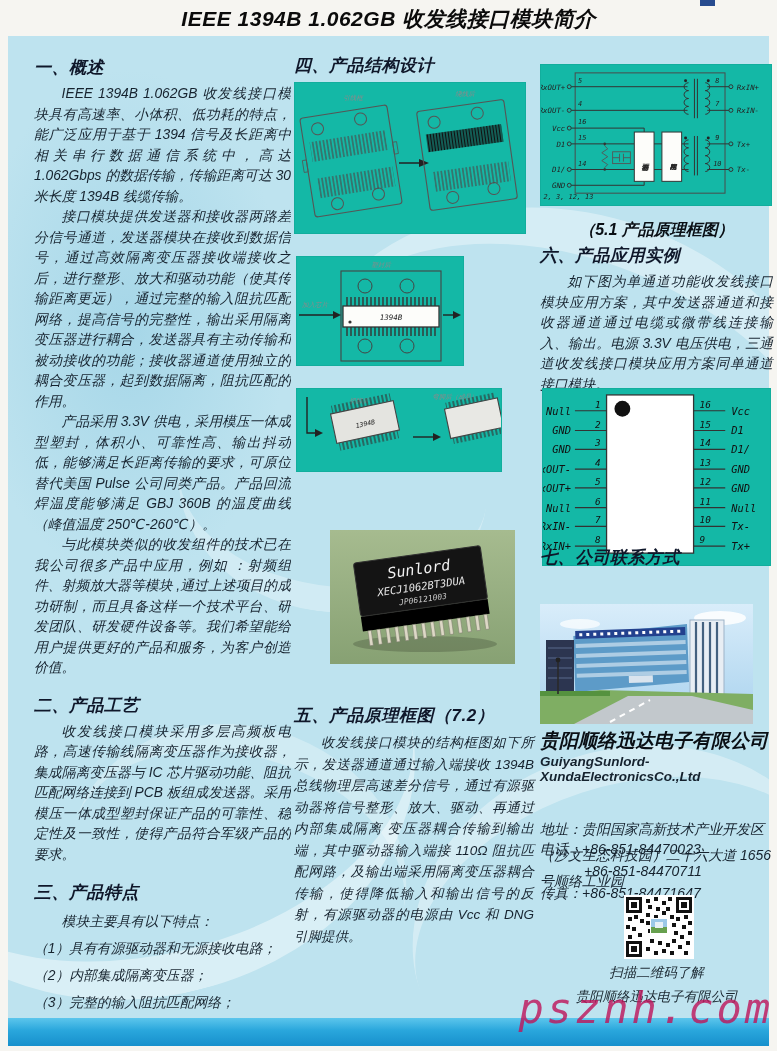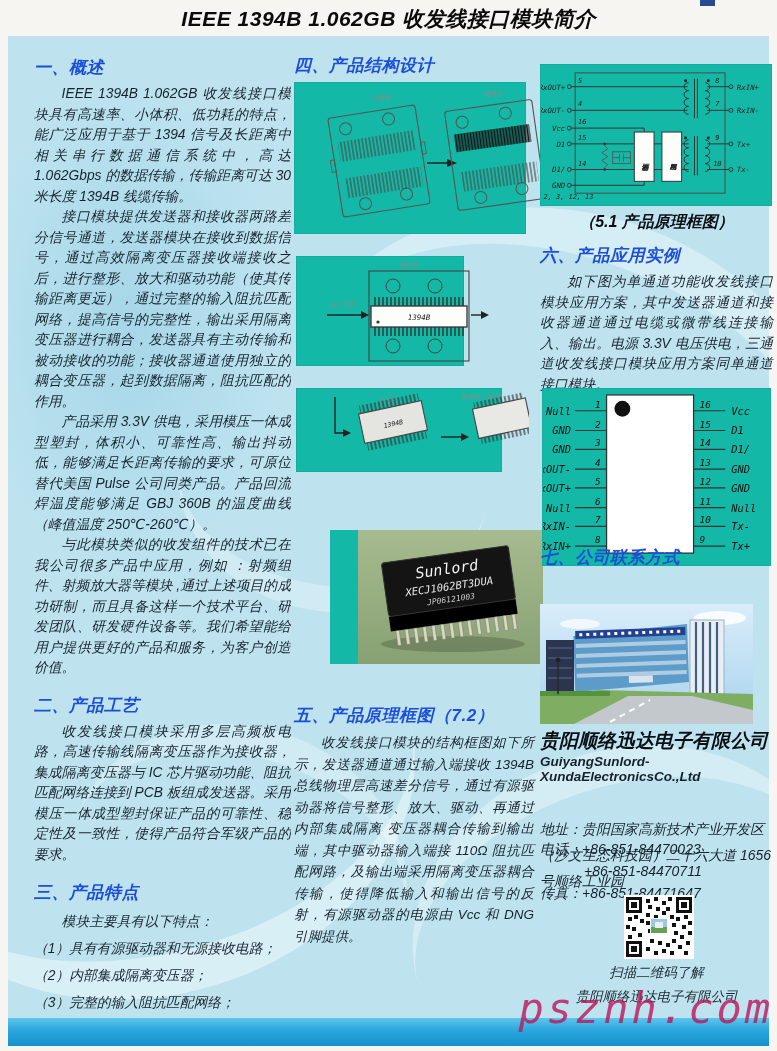--- a/index.html
+++ b/index.html
@@ -15,26 +15,26 @@
   .sw1{right:-90px;top:180px;width:580px;height:440px;border-top:46px solid rgba(255,255,255,.36);transform:rotate(24deg);}
   .sw2{left:-130px;bottom:50px;width:540px;height:380px;border-bottom:42px solid rgba(255,255,255,.42);transform:rotate(-14deg);}
   .sw3{right:-70px;bottom:-50px;width:430px;height:310px;border-top:36px solid rgba(255,255,255,.34);transform:rotate(-18deg);}
   .sw4{left:170px;top:320px;width:310px;height:230px;border-bottom:26px solid rgba(255,255,255,.30);transform:rotate(8deg);}
   .sw5{left:60px;top:690px;width:340px;height:260px;border-top:30px solid rgba(255,255,255,.28);transform:rotate(16deg);}
   .band{position:absolute;left:8px;top:1018px;width:761px;height:28px;z-index:4;
         background:linear-gradient(180deg,#5cc6ec 0%,#29a6dc 45%,#1790cc 100%);}
   .watermark{position:absolute;right:4px;top:984px;z-index:9;font-family:"DejaVu Sans Mono",monospace;
              font-size:42px;color:#be185d;letter-spacing:3px;opacity:.82;}
   .col{position:absolute;color:#17242f;z-index:3;}
-  .sec{font-size:17px;font-weight:bold;color:#1d4ed8;margin:0 0 5px 0;letter-spacing:.5px;}
+  .sec{font-size:17px;font-weight:bold;color:#0f172a;margin:0 0 5px 0;letter-spacing:.5px;}
   .body{font-size:13.8px;line-height:20.5px;text-align:justify;text-indent:2em;margin:0;color:#16232f;}
   .intro{font-size:13.8px;line-height:26px;text-indent:2em;margin:0;}
   .feat{font-size:13.8px;line-height:27px;margin:0;}
   .figbox{background:#14b8a6;border:1px solid rgba(0,0,0,.05);box-sizing:border-box;}
-  .col2 .figbox{display:block;padding-left:28px;}
+  .col2 .figbox{display:block;}
   .caption51{position:absolute;width:100%;text-align:center;font-size:16px;font-weight:bold;color:#0a0f15;}
   .c3abs{position:absolute;left:0;}
   .contact-name{font-size:19px;font-weight:bold;color:#0a0f15;margin:0;}
   .contact-en{font-size:13.5px;font-weight:bold;color:#15222e;margin:0;}
   .contact-line{font-size:14px;line-height:26px;margin:0;color:#15222e;}
   .qr-cap{width:233px;text-align:center;font-size:13.5px;color:#1a2730;margin:0;}
   .vlabel{position:absolute;display:flex;align-items:center;justify-content:center;
           writing-mode:vertical-rl;text-orientation:upright;font-size:7px;color:#222;line-height:1;}
   svg text{font-family:"DejaVu Sans Mono","Liberation Mono",monospace;}
   .schembox{position:relative;}
@@ -298,21 +298,21 @@
             <line x1="79" y1="90" x2="79" y2="98"></line>
           <line x1="83" y1="90" x2="83" y2="98"></line>
             <line x1="83" y1="94" x2="90" y2="94"></line>
         </g>
         <circle cx="64" cy="80" r="1.3" fill="#333"></circle>
           <circle cx="64" cy="106" r="1.3" fill="#333"></circle>
       </svg>
       <div class="vlabel" style="left:94px;top:68px;width:20px;height:50px;">有源驱动器</div>
       <div class="vlabel" style="left:122px;top:68px;width:20px;height:50px;font-size:6.5px;">阻抗匹配网络</div>
     </div>
-    <div class="caption51 c3abs" style="top:160px;">（5.1 产品原理框图）</div>
+    <div class="caption51 c3abs" style="top:168px;">（5.1 产品原理框图）</div>
 
     <h2 class="sec c3abs" style="top:192px;">六、产品应用实例</h2>
     <p class="body c3abs" style="top:220px;width:233px;">如下图为单通道功能收发线接口模块应用方案，其中发送器通道和接收器通道通过电缆或微带线连接输入、输出。电源 3.3V 电压供电，三通道收发线接口模块应用方案同单通道接口模块。</p>
 
     <div class="figbox c3abs" style="top:336px;left:2px;width:229px;height:178px;">
       <svg width="227" height="176" viewBox="0 0 229 178">
         <rect x="64" y="6" width="88" height="160" fill="#fff" stroke="#333" stroke-width="1.3"></rect>
         <circle cx="80" cy="20" r="8" fill="#111"></circle>
         <g stroke="#333" stroke-width="1.2">
           <line x1="32" y1="22" x2="64" y2="22"></line>

